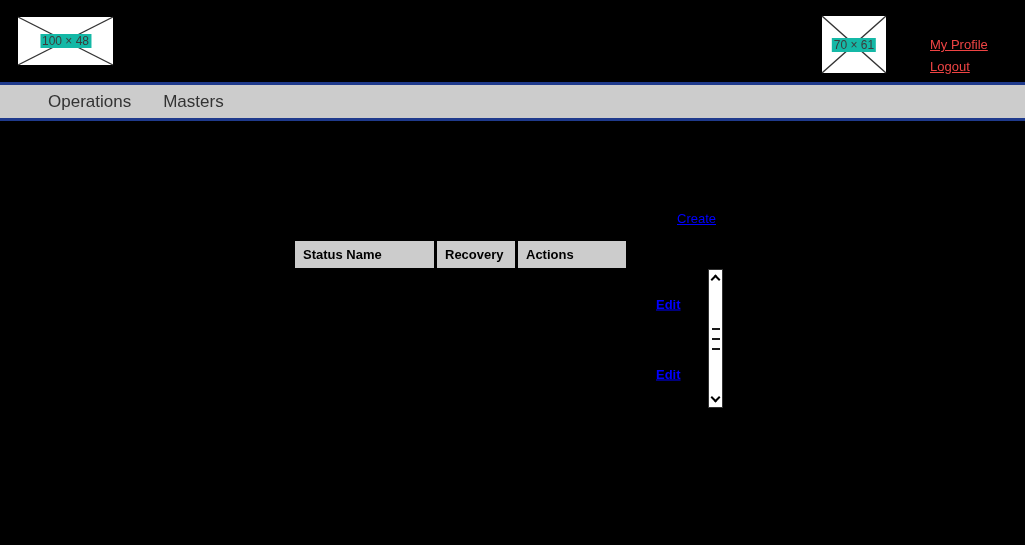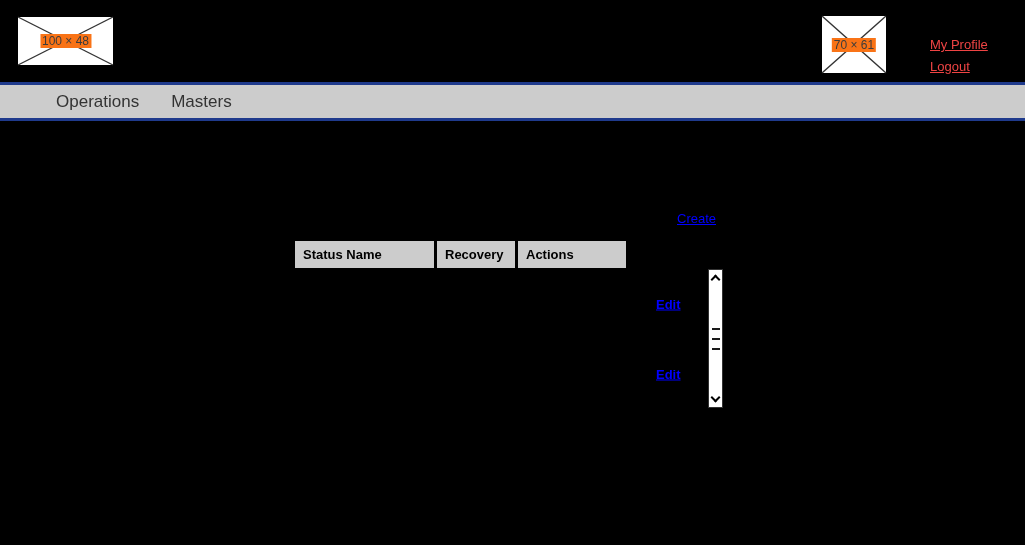--- a/index.html
+++ b/index.html
@@ -14,39 +14,39 @@
   .placeholder {
     position:absolute;
     background:#ffffff;
   }
   .ph-logo { left:16px; top:15px; width:99px; height:52px; }
   .ph-avatar { left:820px; top:14px; width:68px; height:61px; }
   .placeholder svg { display:block; width:100%; height:100%; }
   .ph-label {
     position:absolute; left:50%; top:50%;
     transform:translate(-50%,-50%);
-    background:#f97316; color:#3c3c3c;
+    background:#14b8a6; color:#3c3c3c;
     font-size:12px; white-space:nowrap; padding:0 2px;
   }
   .hdr-link {
     position:absolute;
     color:#ef4444; font-size:13px; font-weight:normal;
     text-decoration:underline; cursor:pointer;
   }
   .lnk-profile { left:930px; top:37px; }
   .lnk-logout  { left:930px; top:59px; }
 
   
   .nav {
     position:absolute; left:0; top:82px; width:1025px;
     background:#cccccc;
     border-top:3px solid #1f3a8c;
     border-bottom:3px solid #1f3a8c;
     height:39px;
-    padding-left:40px;
+    padding-left:32px;
     display:flex; align-items:center;
   }
   .nav-item {
     color:#333333; font-size:17px; line-height:33px;
     padding:0 16px; cursor:pointer; white-space:nowrap;
   }
 
   
   .create-link {
     position:absolute; left:677px; top:211px;

